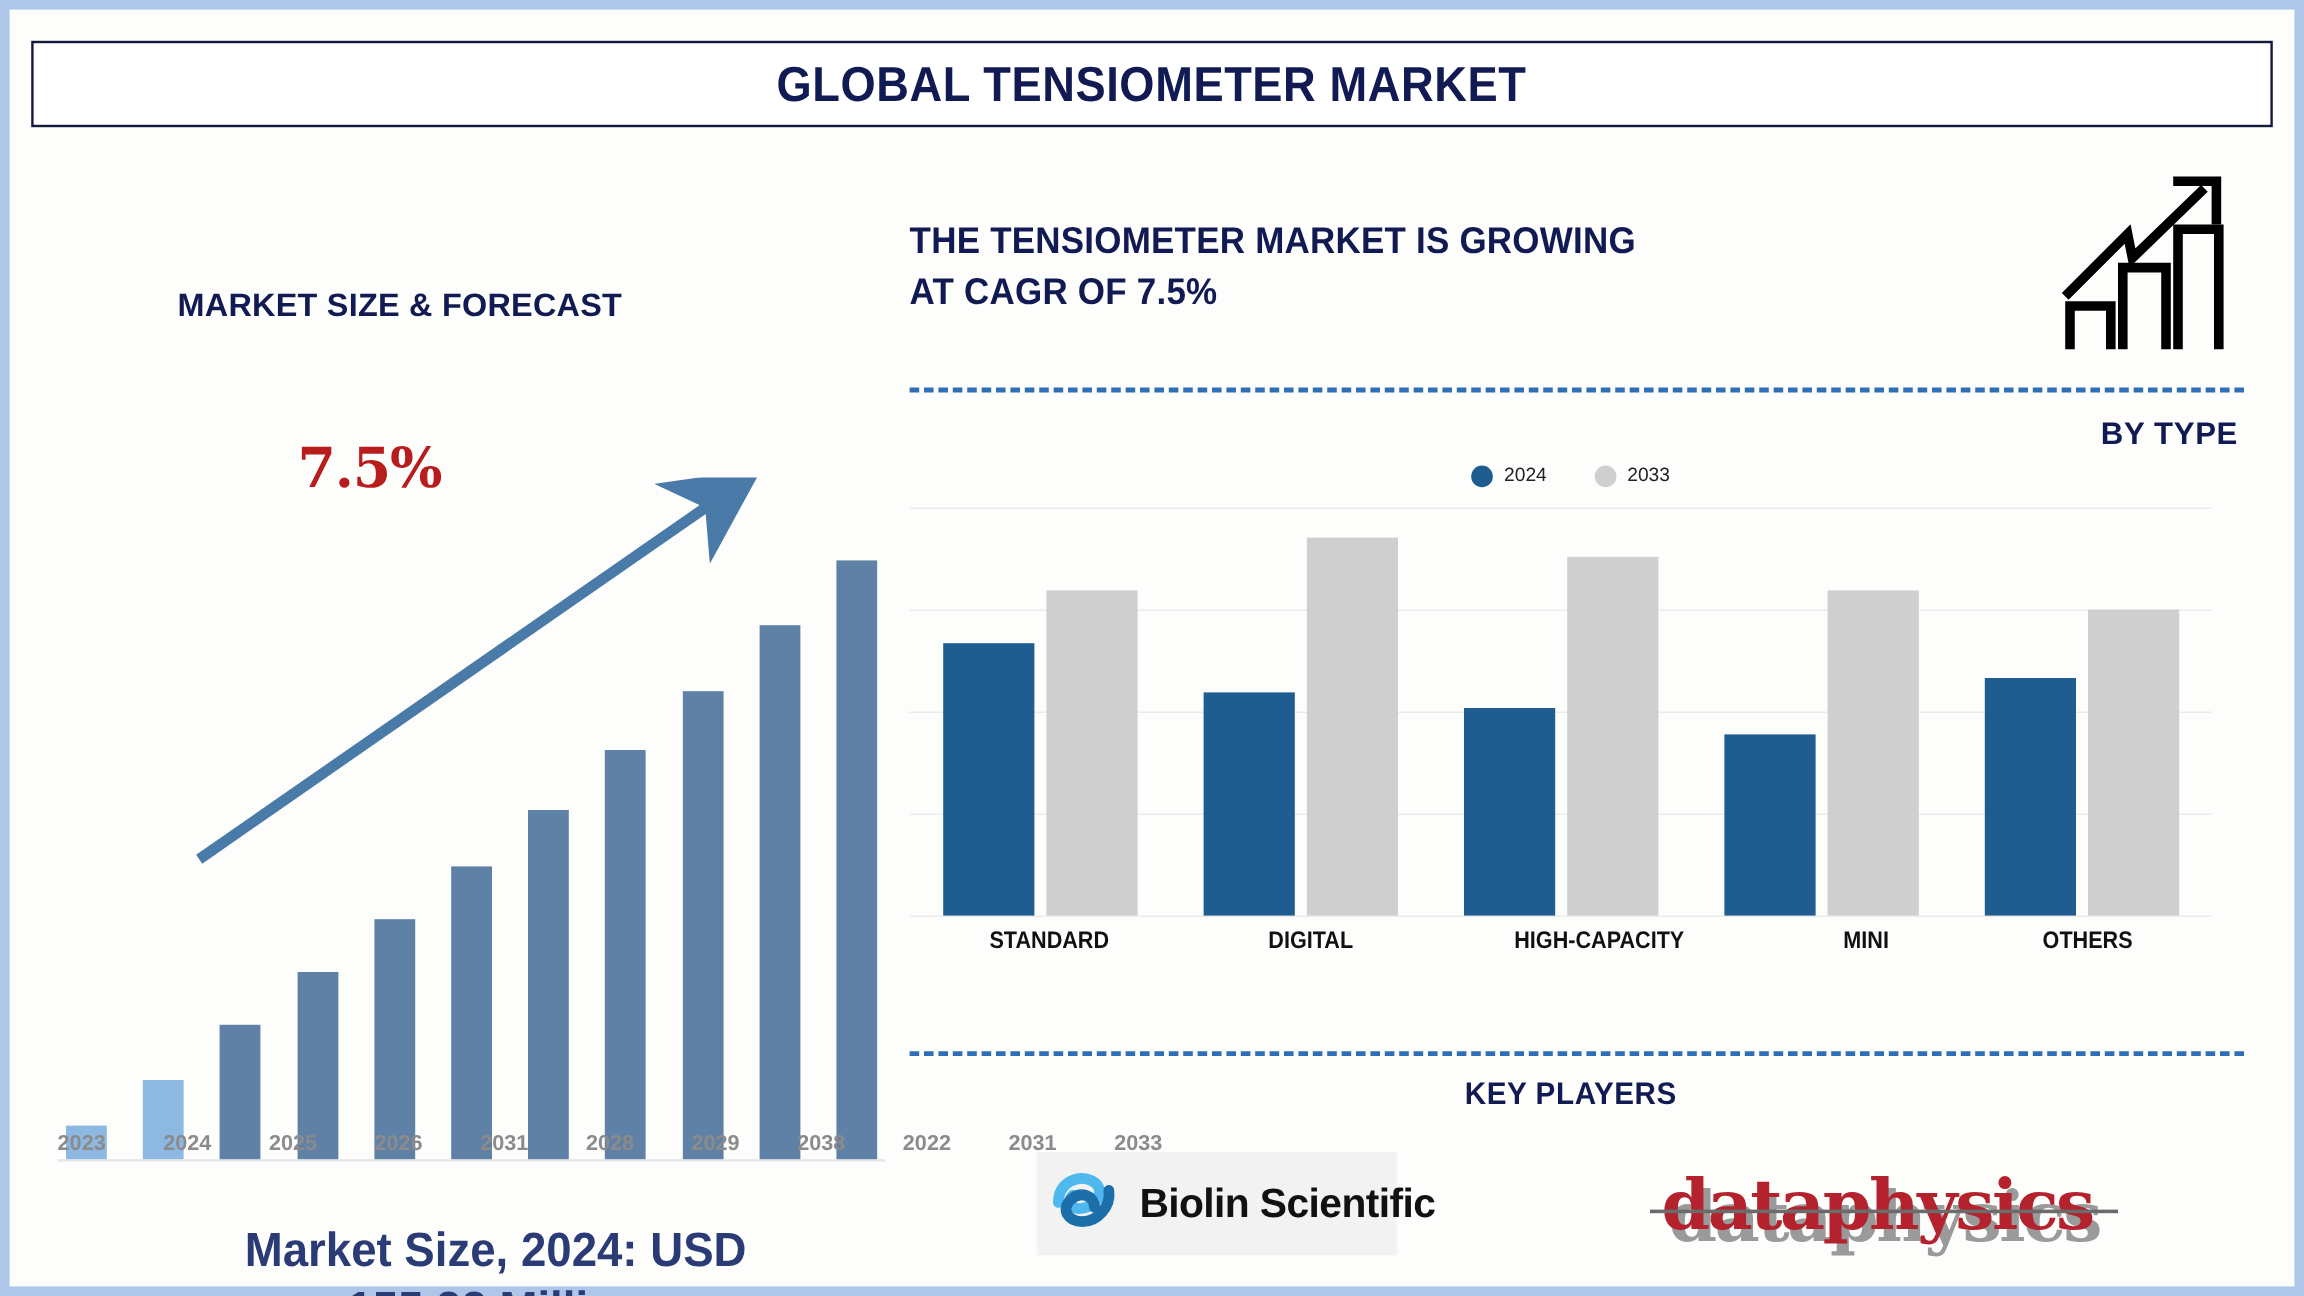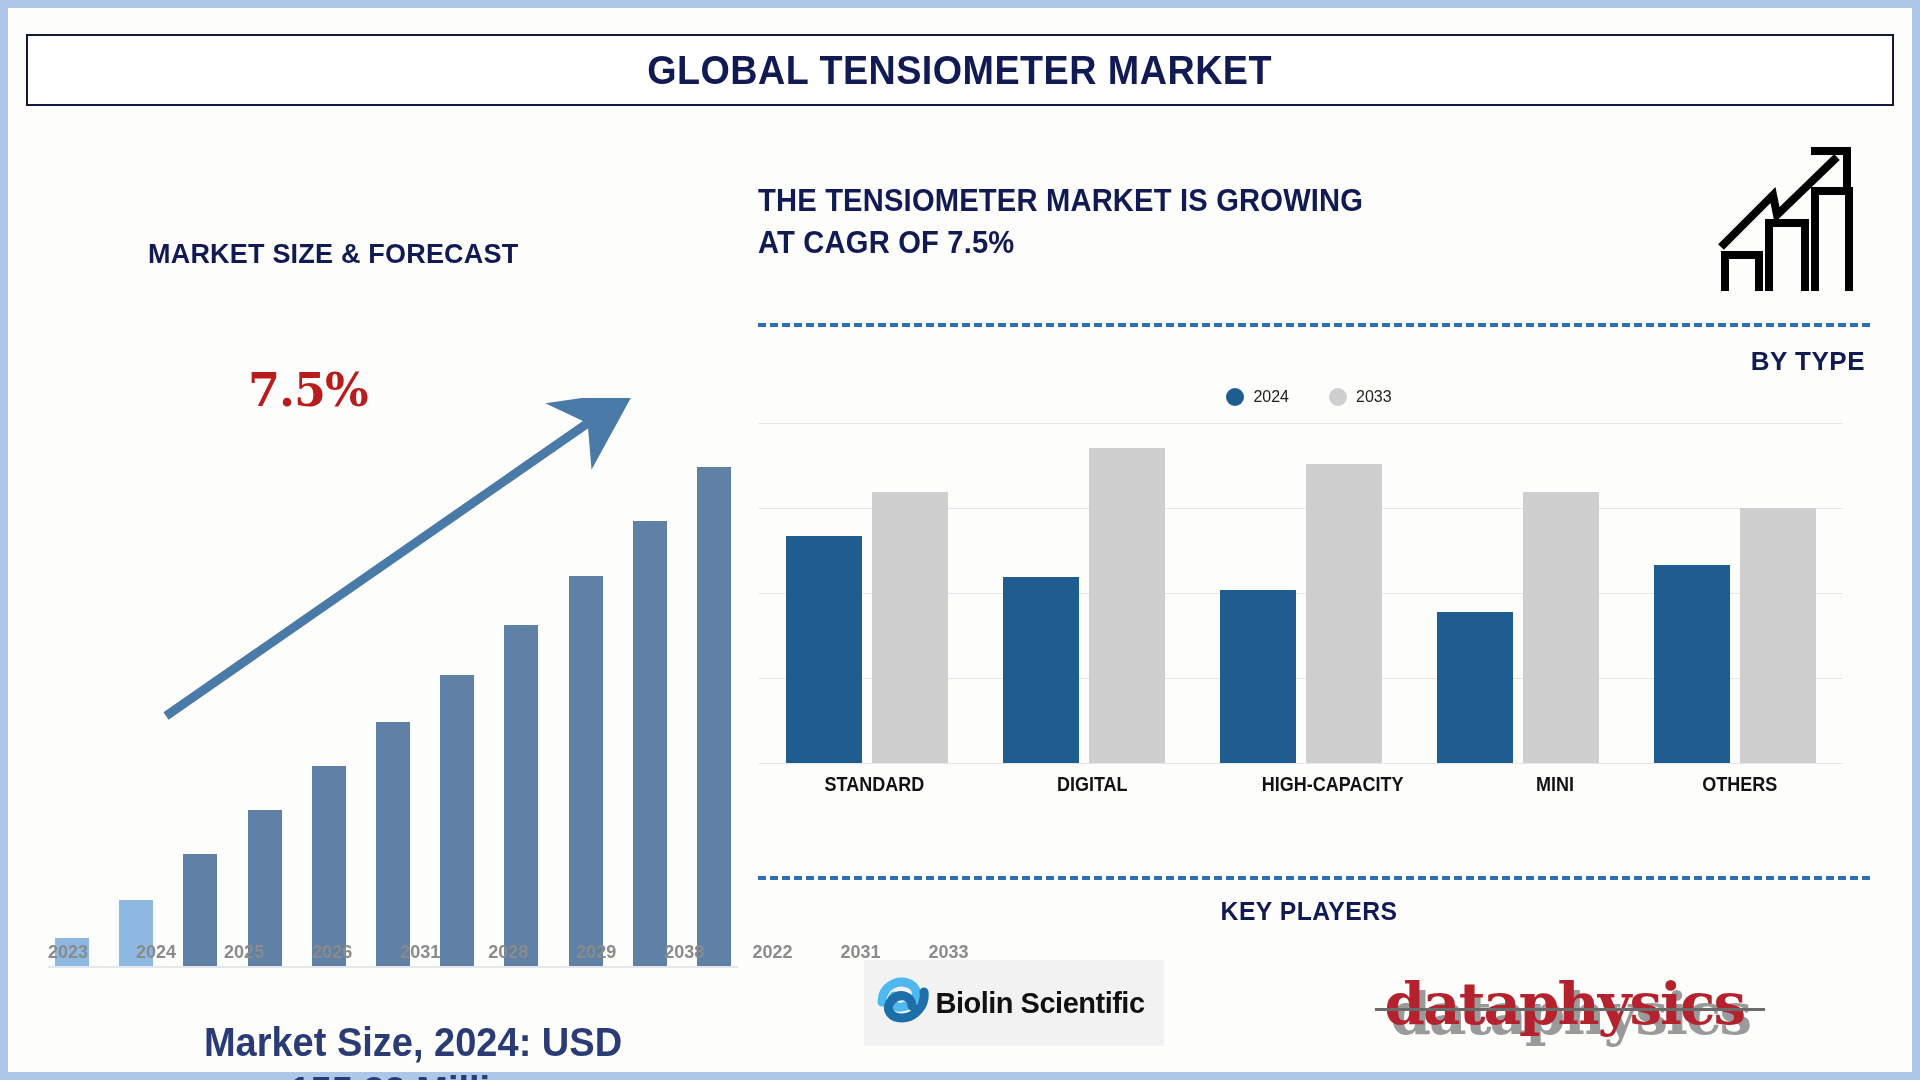--- a/index.html
+++ b/index.html
@@ -145,22 +145,22 @@
     font-size:46px;font-weight:bold;color:#1c4079;
     letter-spacing:-1px;transform:scaleX(0.95);
   }
   
   .biolin{
     position:relative;width:300px;height:86px;background:#f2f2f2;
     display:flex;align-items:center;padding-left:10px;box-sizing:border-box;
   }
   .biolin-mark{width:60px;height:62px;flex:0 0 60px;}
   .biolin-txt{
-    font-size:29px;font-weight:bold;color:#111;letter-spacing:-0.5px;
-    margin-left:2px;white-space:nowrap;
+    font-size:34px;font-weight:bold;color:#111;letter-spacing:-0.5px;
+    margin-left:16px;white-space:nowrap;
   }
   
   .dataphysics{position:relative;width:370px;height:90px;}
   .dp-shadow{
     position:absolute;left:6px;top:22px;width:370px;
     font-size:58px;font-weight:bold;color:#9a9a9a;
     font-family:"DejaVu Serif", serif;letter-spacing:-2px;
   }
   .dp-main{
     position:absolute;left:0px;top:12px;width:370px;

